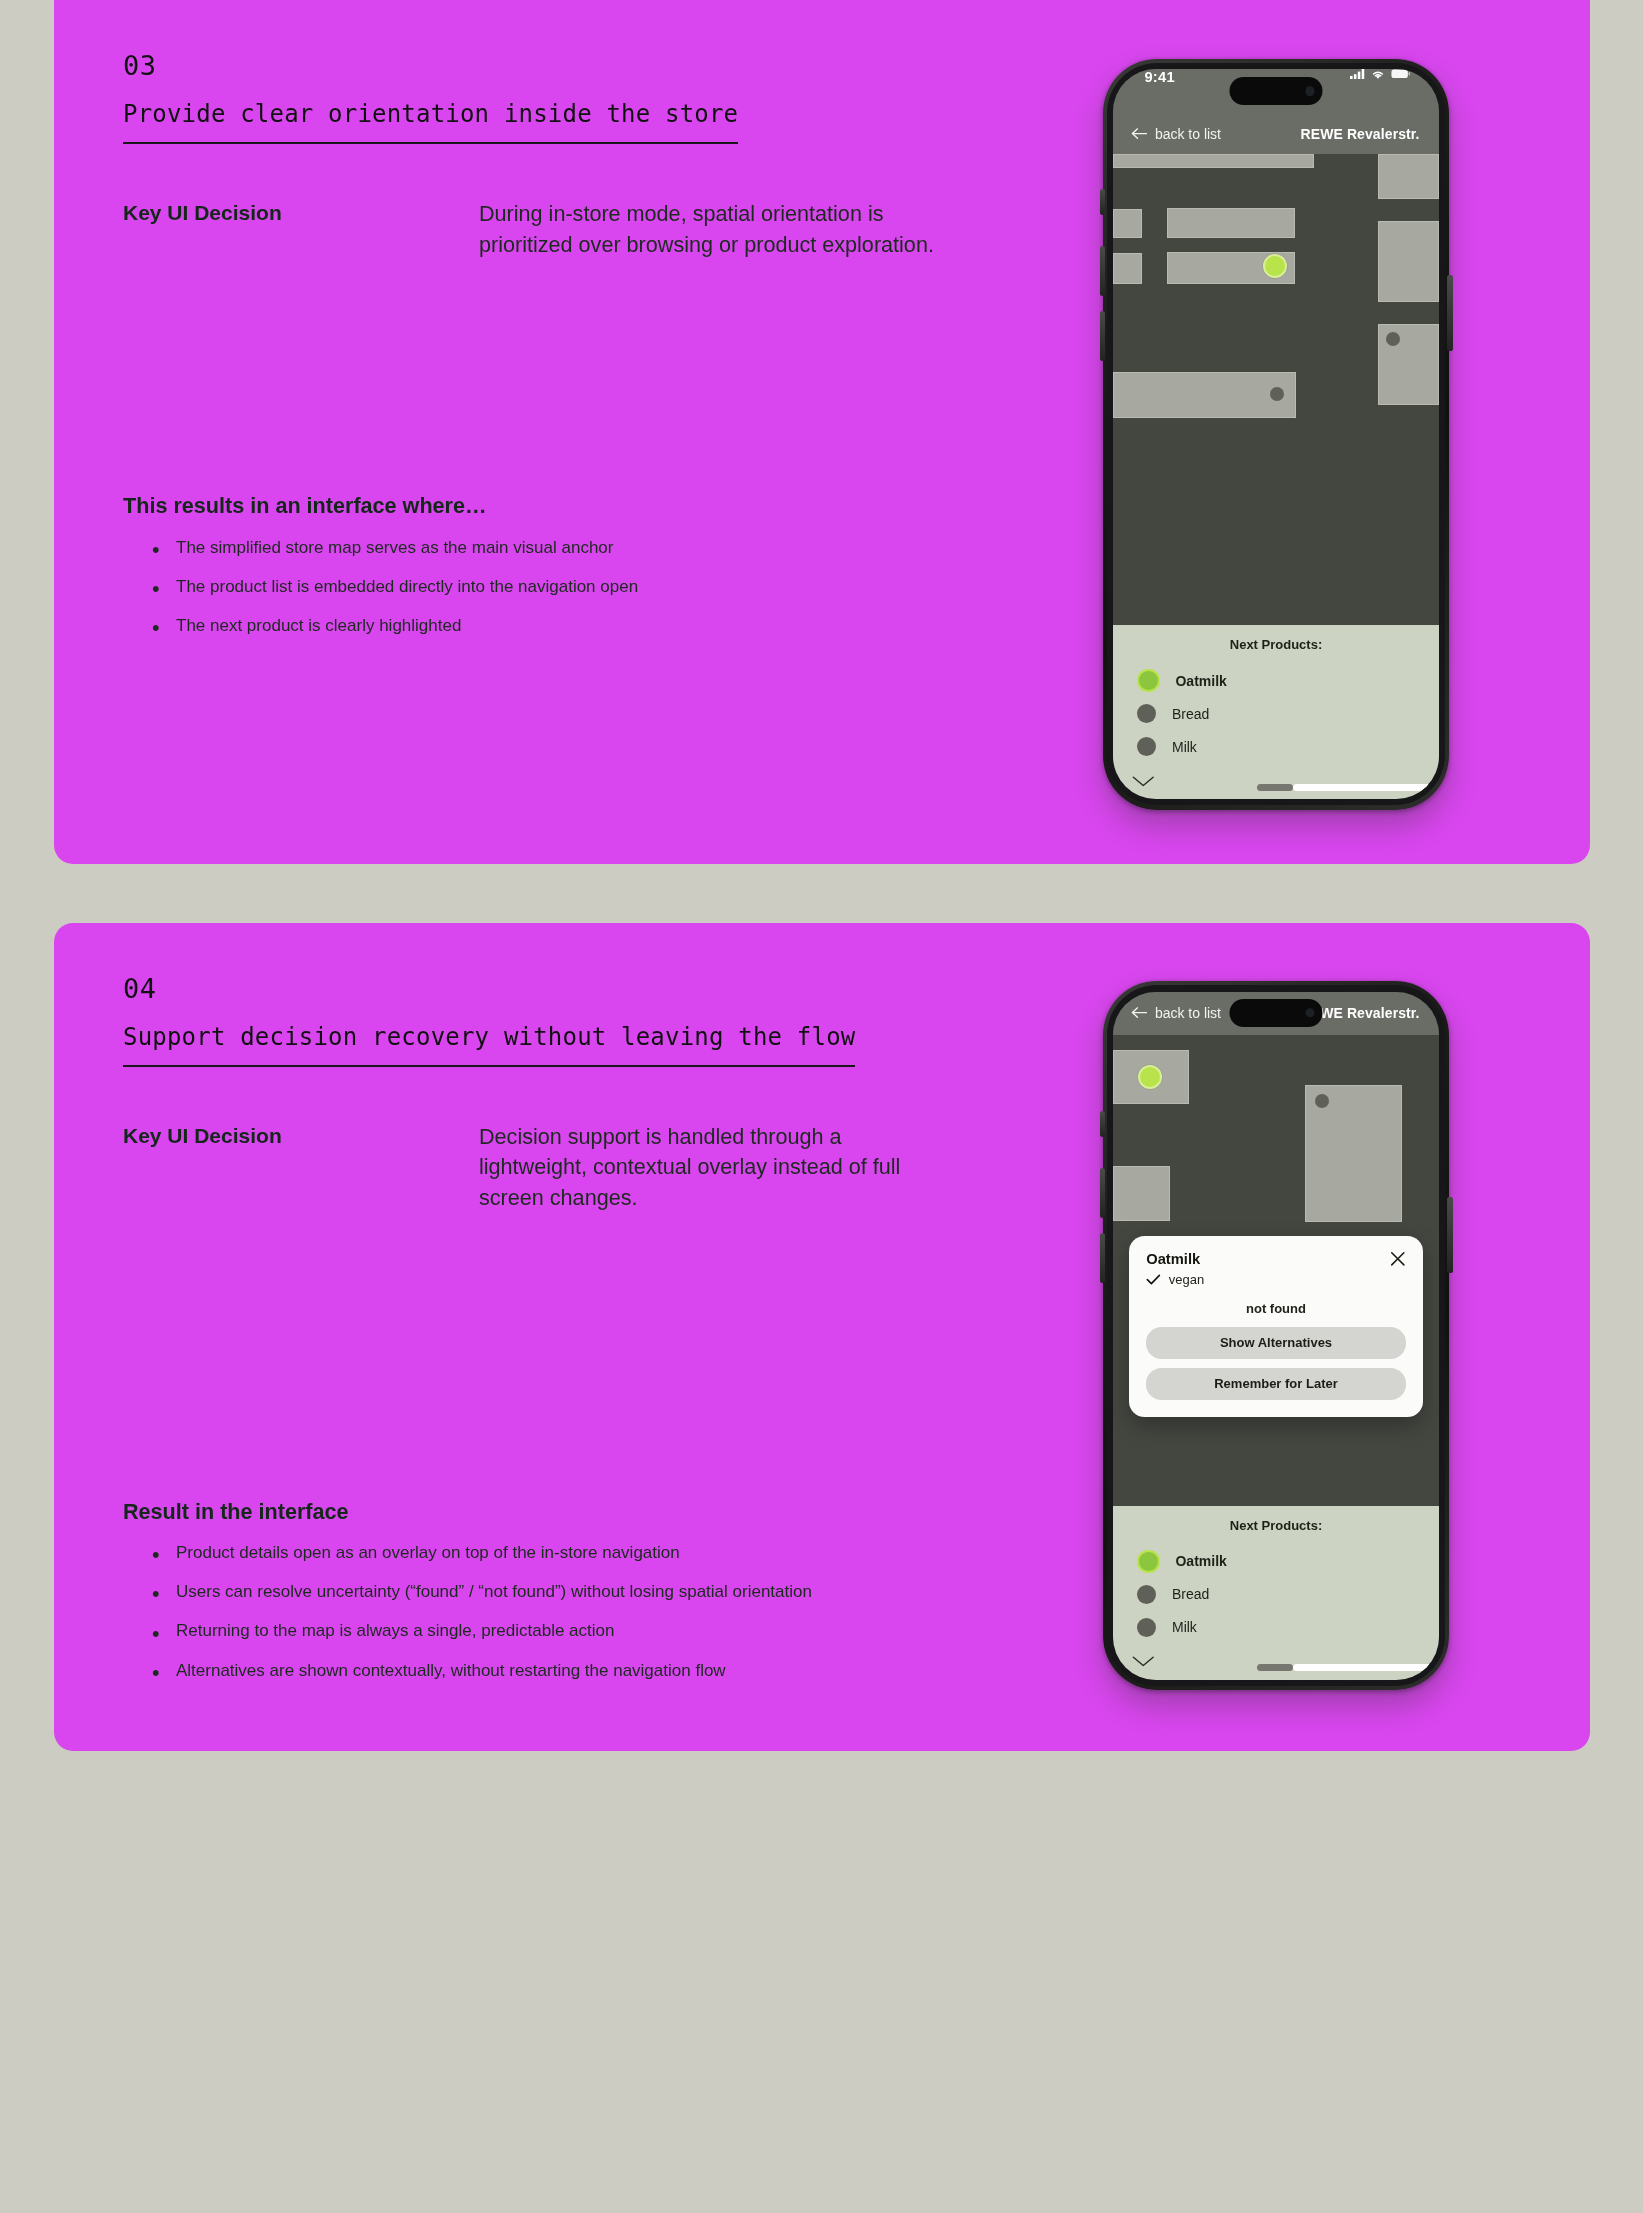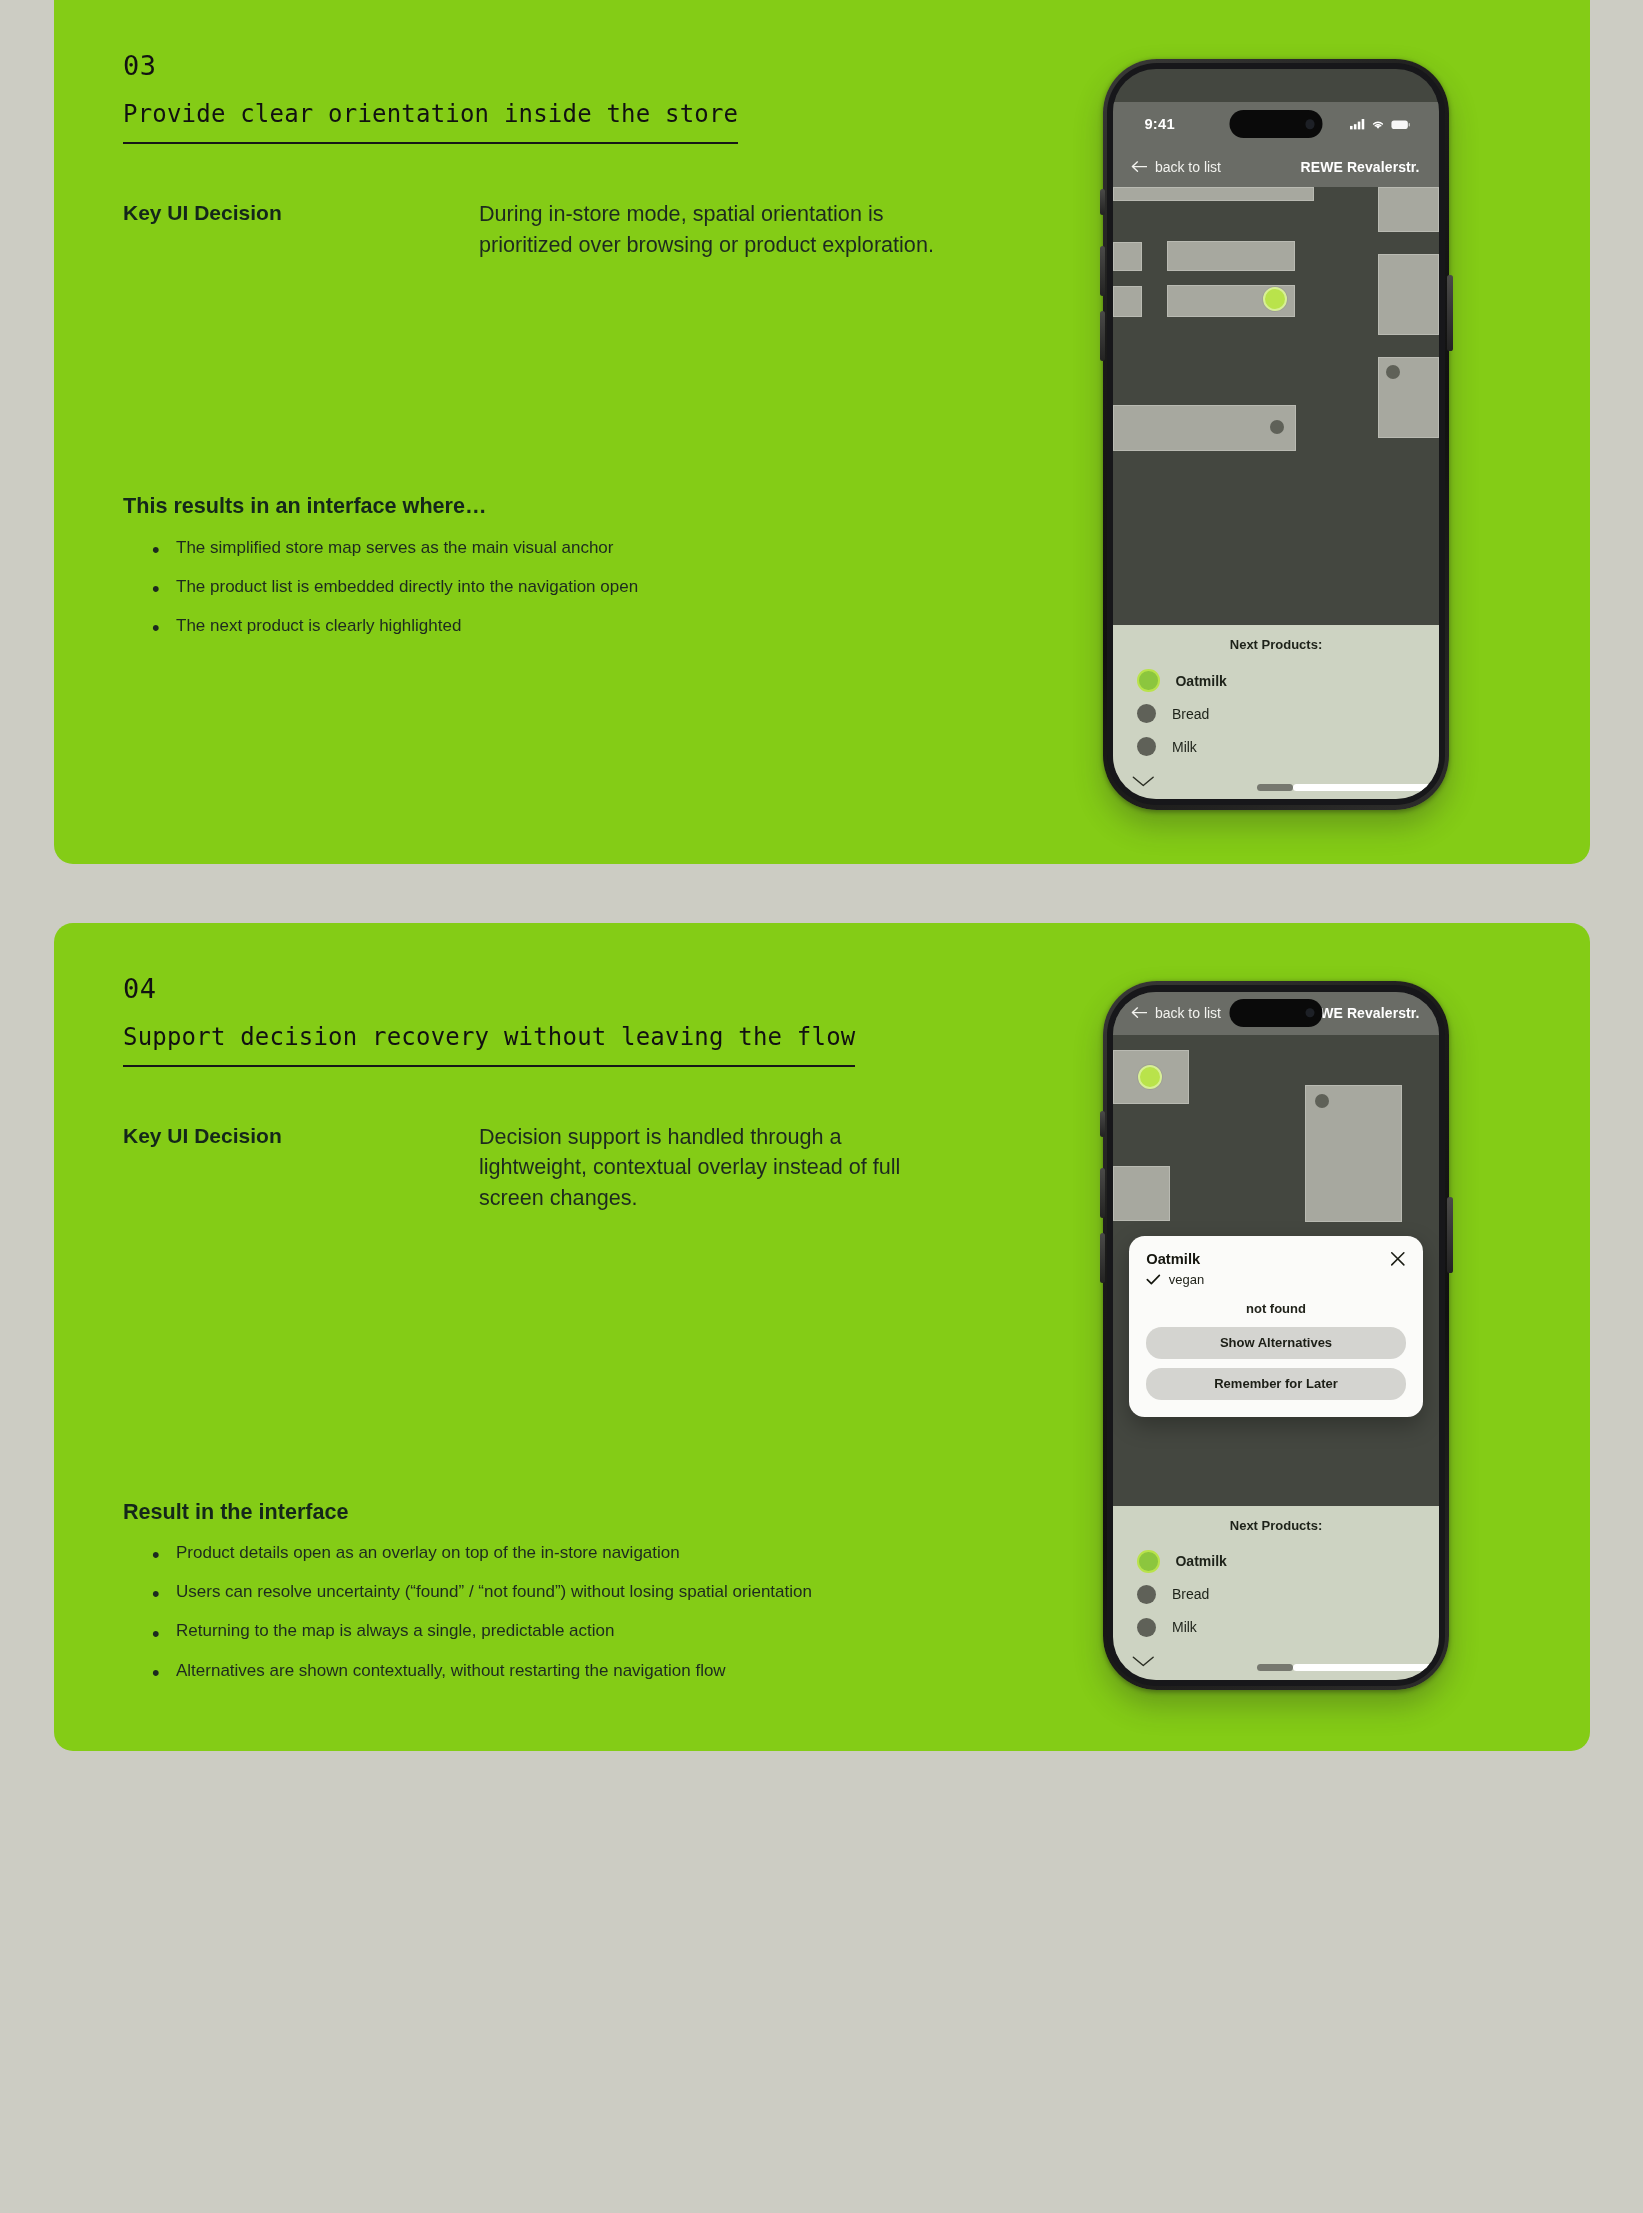--- a/index.html
+++ b/index.html
@@ -15,21 +15,21 @@
     min-height: 2214px;
     background: #ccccc3;
     padding: 0 0 52px 0;
     display: flex;
     flex-direction: column;
     gap: 59px;
   }
 
   
   .card {
-    background: #84cc16;
+    background: #d946ef;
     border-radius: 19px;
     margin: 0 54px;
     padding: 50px 69px 54px 69px;
     position: relative;
     overflow: hidden;
   }
   .card.first { margin-top: 0; border-top-left-radius: 0; border-top-right-radius: 0; }
 
   .card-inner {
     display: flex;
@@ -167,26 +167,25 @@
   .btn-silent { left: -2.6px; top: 130px; width: 4.3px; height: 26px; }
   .btn-volup  { left: -3.5px; top: 187px; width: 5.2px; height: 50px; }
   .btn-voldn  { left: -3.5px; top: 252px; width: 5.2px; height: 50px; }
   .btn-power  { right: -3.5px; top: 216px; width: 5.2px; height: 76px; }
 
   
   .statusbar {
     height: 45px;
     background: #6a6c66;
     display: flex;
-    align-items: center;
+    align-items: flex-start;
     justify-content: space-between;
     padding: 0 29px 0 31px;
     position: relative;
     flex: 0 0 45px;
-    margin-top: 33px;
   }
   .sb-time {
     font-size: 14.7px;
     font-weight: bold;
     color: #ffffff;
     letter-spacing: 0.3px;
   }
   .sb-icons { display: flex; align-items: center; gap: 6px; }
 
   .dynamic-island {

